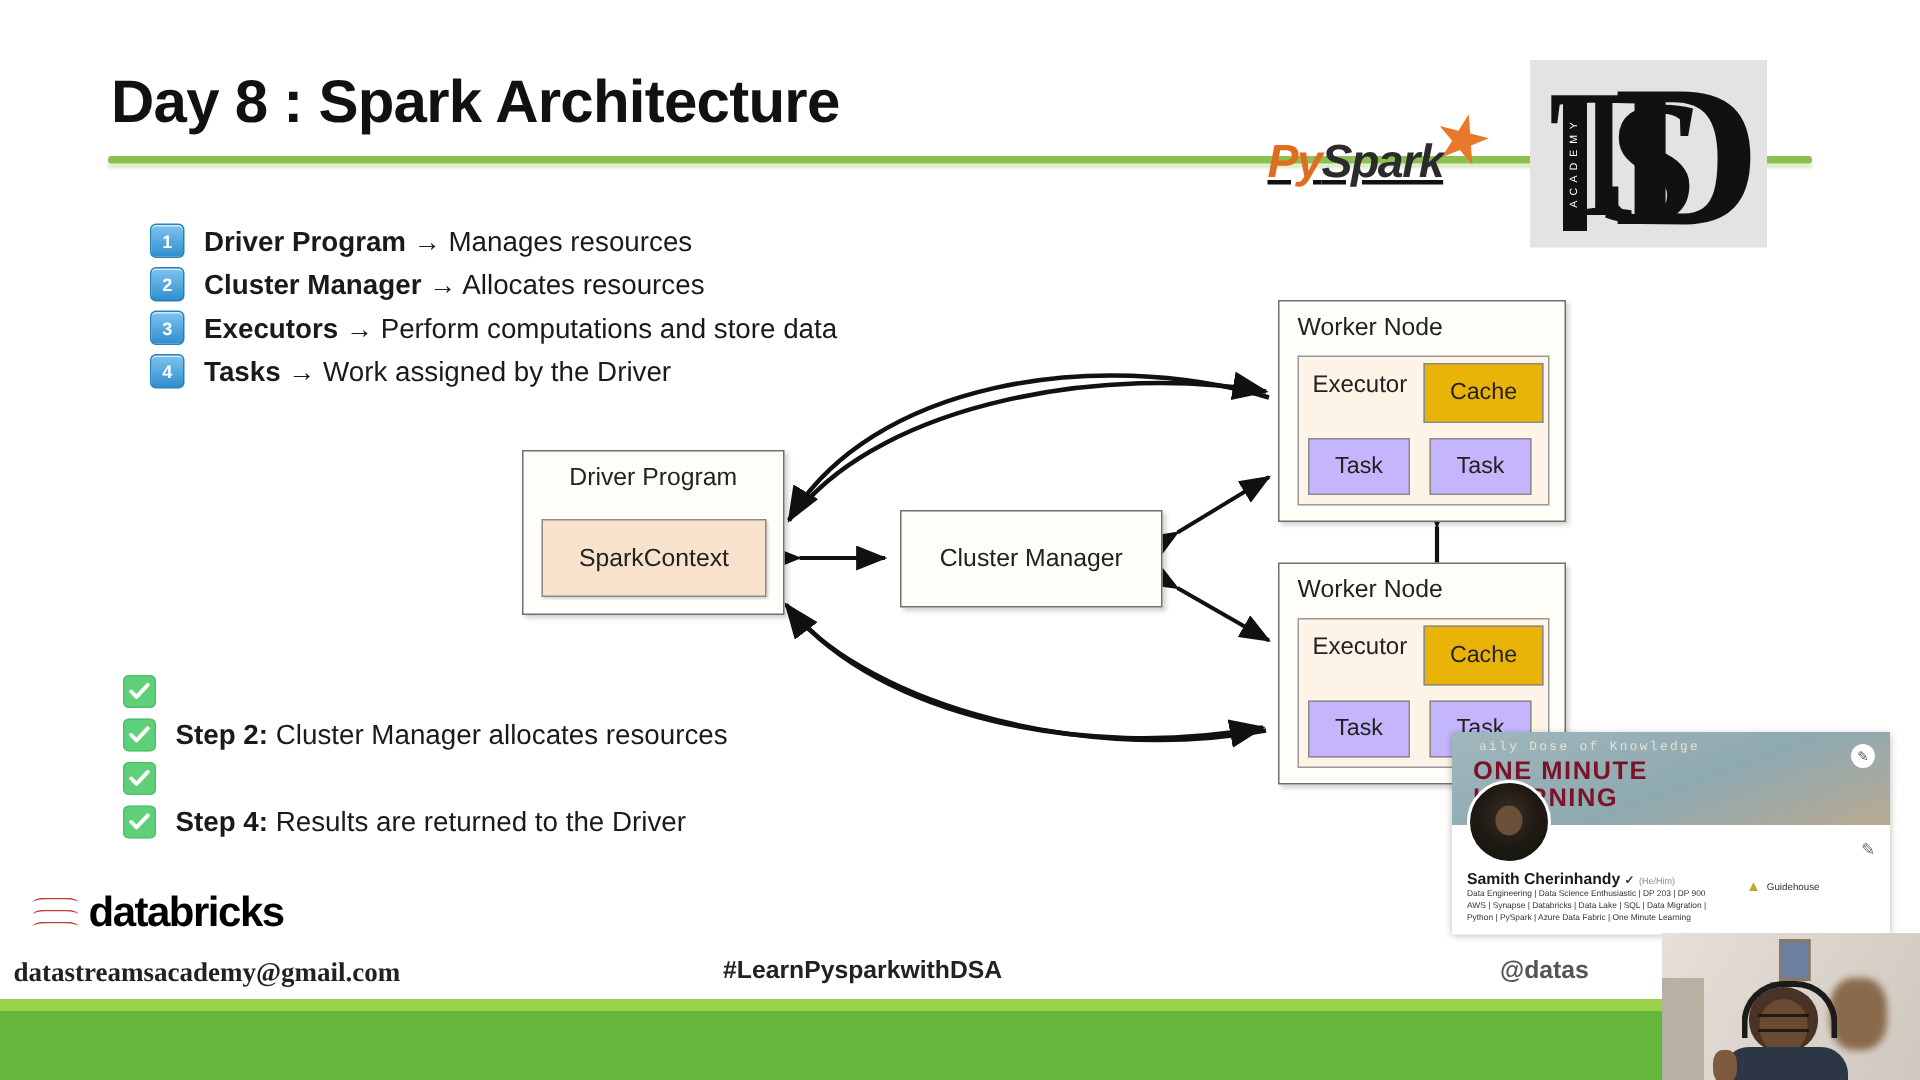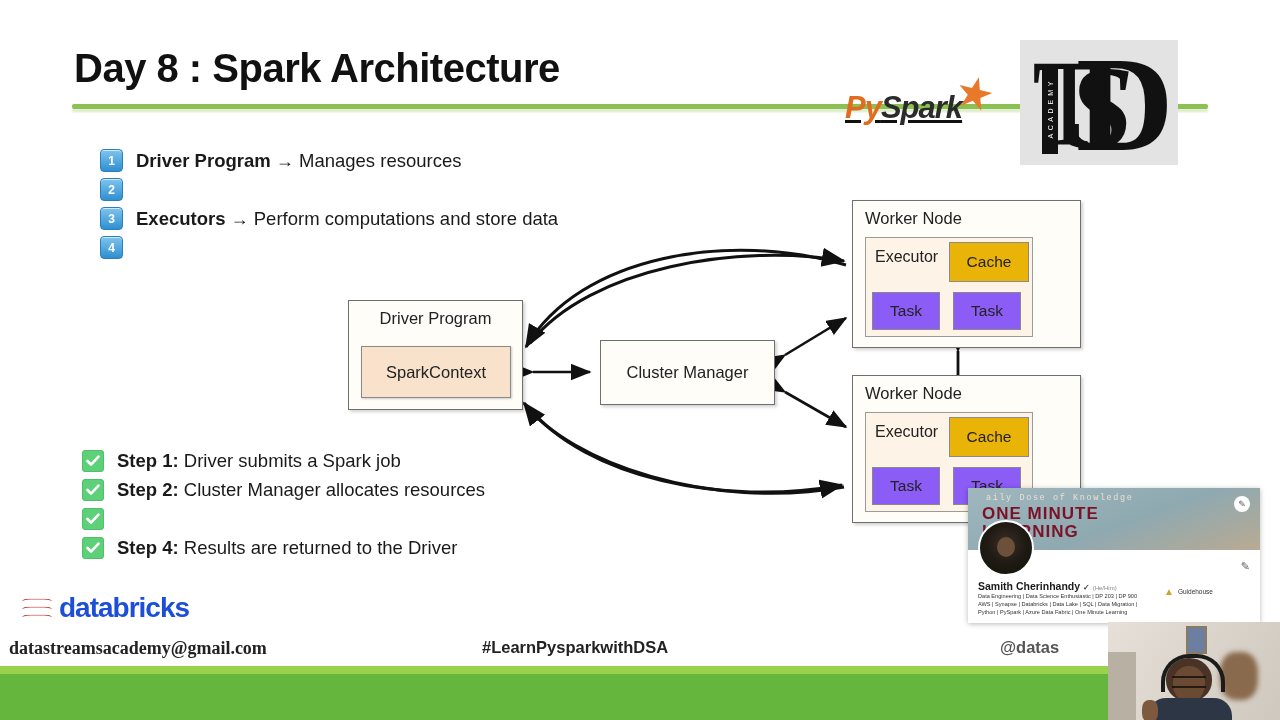--- a/index.html
+++ b/index.html
@@ -71,40 +71,40 @@
 
   .driver-box{left:18px;top:105px;width:175px;height:110px;}
   .sparkctx{position:absolute;left:12px;top:45px;width:150px;height:52px;
             background:#f9e2cc;border:1.5px solid #8a8a8a;box-sizing:border-box;
             display:flex;align-items:center;justify-content:center;font-size:16.5px;
             box-shadow:1px 1px 2px rgba(0,0,0,.2);}
 
   .cm-box{left:270px;top:145px;width:175px;height:65px;
           display:flex;align-items:center;justify-content:center;}
 
-  .wn-box{left:522px;width:229px;height:148px;}
+  .wn-box{left:522px;width:192px;height:148px;}
   .wn1{top:5px;} .wn2{top:180px;}
   .executor{position:absolute;left:12px;top:36px;width:168px;height:100px;
             background:#fdf3e7;border:1.5px solid #9a9a9a;box-sizing:border-box;}
   .exec-label{position:absolute;left:9px;top:10px;font-size:16px;color:#222;}
   .cache{position:absolute;left:83px;top:4px;width:80px;height:40px;
          background:#eab308;border:1.5px solid #8a8a8a;box-sizing:border-box;
          display:flex;align-items:center;justify-content:center;font-size:15.5px;}
   .task{position:absolute;top:54px;width:68px;height:38px;
-        background:#8b5cf6;border:1.5px solid #8a8a8a;box-sizing:border-box;
+        background:#c4b5fd;border:1.5px solid #8a8a8a;box-sizing:border-box;
         display:flex;align-items:center;justify-content:center;font-size:15.5px;}
   .task-a{left:6px;} .task-b{left:87px;}
 
   
   .databricks{position:absolute;left:22px;top:592px;display:flex;align-items:center;}
   .db-mark{width:30px;height:32px;position:relative;margin-right:7px;}
   .db-mark i{position:absolute;left:0;display:block;width:30px;height:9px;
              border-top:2.4px solid #b8413a;border-radius:50%/90%;
              transform:scaleY(.55);}
-  .db-word{font-size:28px;font-weight:bold;letter-spacing:-1px;color:#1d4ed8;}
+  .db-word{font-size:28px;font-weight:bold;letter-spacing:-1px;color:#000000;}
 
   .foot-mail{position:absolute;left:9px;top:638px;font-size:18px;font-weight:bold;color:#222;font-family:Liberation Serif, serif;}
   .foot-tag{position:absolute;left:482px;top:638px;font-size:16.5px;font-weight:bold;color:#222;}
   .foot-handle{position:absolute;left:1000px;top:638px;font-size:16.5px;font-weight:bold;color:#555;}
 
   .greenline{position:absolute;left:0;top:666px;width:1280px;height:8px;background:#9ad14b;}
   .greenbar{position:absolute;left:0;top:674px;width:1280px;height:46px;background:#64b73c;}
 
   
   .li-card{position:absolute;left:968px;top:488px;width:292px;height:135px;
@@ -172,27 +172,29 @@
     </div>
   </div>
 
   <div class="bullets">
     <div class="brow">
       <div class="numbadge">1</div>
       <div class="btext"><b>Driver Program</b> <span class="arw">→</span> <span>Manages resources</span></div>
     </div>
     <div class="brow">
       <div class="numbadge">2</div>
+      <div class="btext"><b>Cluster Manager</b> <span class="arw">→</span> <span>Allocates resources</span></div>
     </div>
     <div class="brow">
       <div class="numbadge">3</div>
       <div class="btext"><b>Executors</b> <span class="arw">→</span> <span>Perform computations and store data</span></div>
     </div>
     <div class="brow">
       <div class="numbadge">4</div>
+      <div class="btext"><b>Tasks</b> <span class="arw">→</span> <span>Work assigned by the Driver</span></div>
     </div>
   </div>
 
   <div class="diagram">
     <svg width="740" height="340" viewBox="0 0 740 340">
       <defs>
         <marker id="ah" markerWidth="9" markerHeight="9" refX="7.4" refY="3.2" orient="auto">
           <path d="M0,0 L8,3.2 L0,6.4 z" fill="#111"></path>
         </marker>
         <marker id="ah2" markerWidth="9" markerHeight="9" refX="7.4" refY="3.2" orient="auto">
@@ -245,21 +247,20 @@
     </div>
   </div>
 
   <div class="steps">
     <div class="srow">
       <div class="chk">
           <svg width="14" height="12" viewBox="0 0 14 12">
             <path d="M1.5 6 L5 9.6 L12.5 1.6" stroke="#fff" stroke-width="2.6" fill="none" stroke-linecap="round" stroke-linejoin="round"></path>
           </svg>
         </div>
-      <div class="stext"><b>Step 1:</b> <span>Driver submits a Spark job</span></div>
     </div>
     <div class="srow">
       <div class="chk">
           <svg width="14" height="12" viewBox="0 0 14 12">
             <path d="M1.5 6 L5 9.6 L12.5 1.6" stroke="#fff" stroke-width="2.6" fill="none" stroke-linecap="round" stroke-linejoin="round"></path>
           </svg>
         </div>
       <div class="stext"><b>Step 2:</b> <span>Cluster Manager allocates resources</span></div>
     </div>
     <div class="srow">

